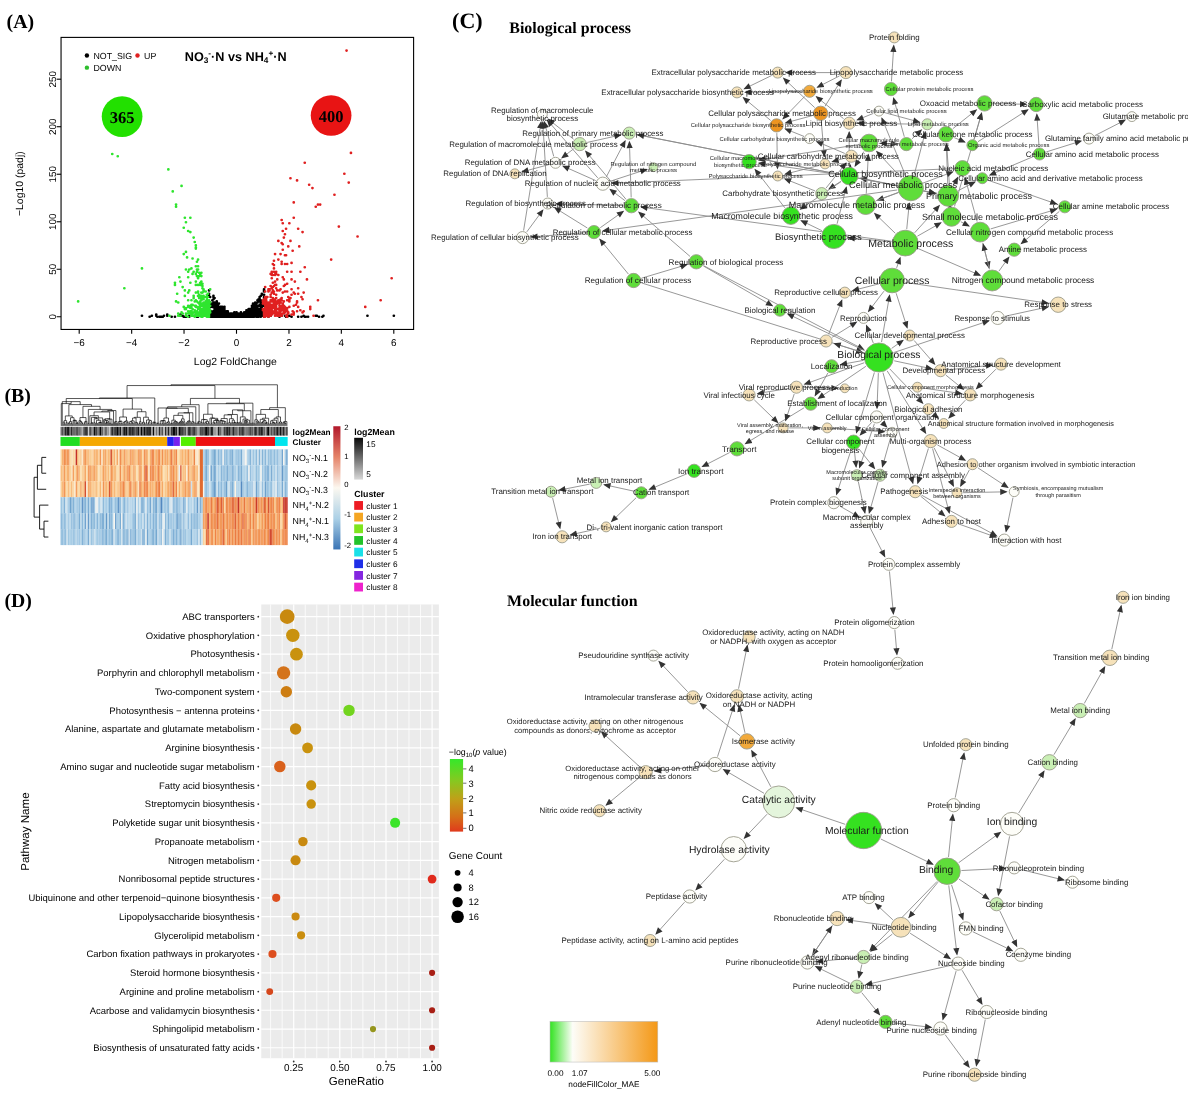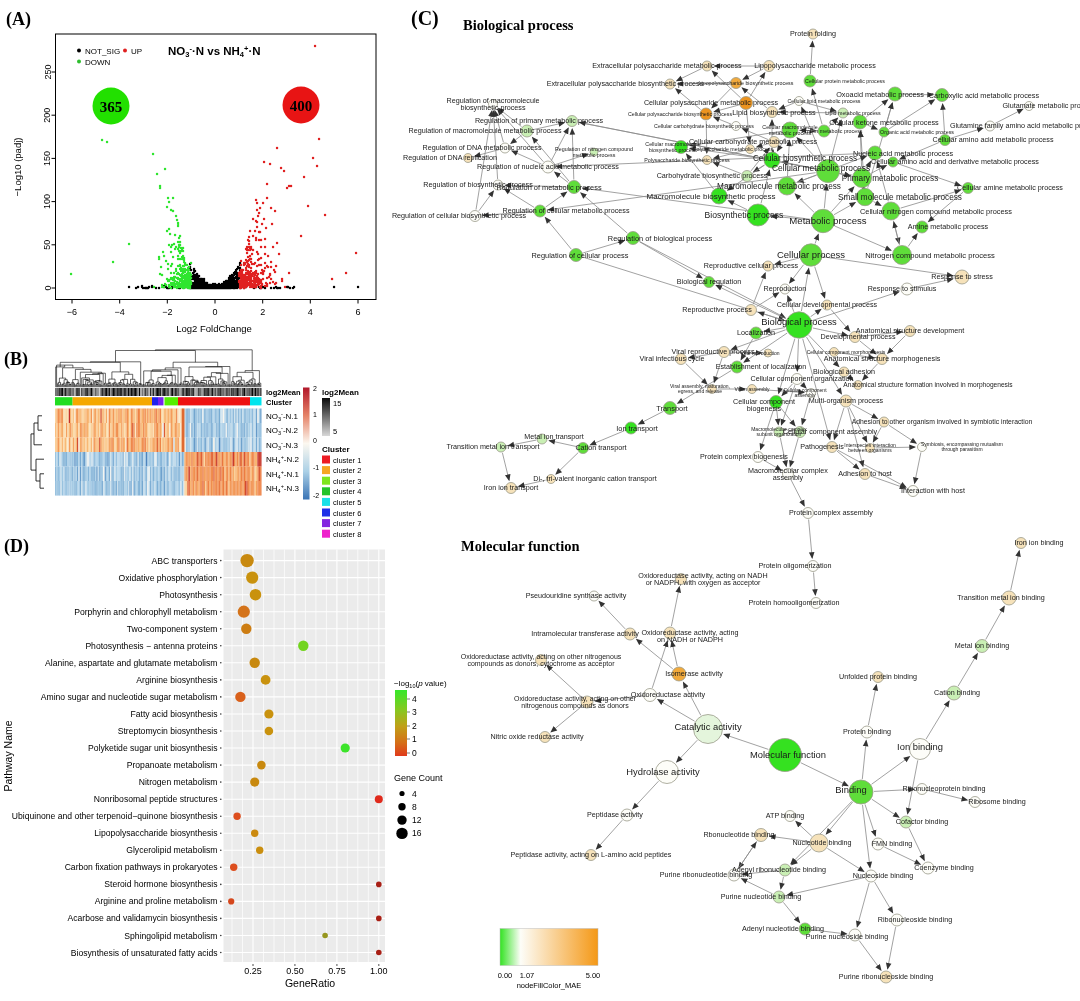--- a/index.html
+++ b/index.html
@@ -1157,21 +1157,21 @@
         <text x="333" y="494.3" font-size="7.5">cluster 4</text>
         <rect x="322" y="497.9" width="8" height="8" fill="#19e0e8"></rect>
         <text x="333" y="504.9" font-size="7.5">cluster 5</text>
         <rect x="322" y="508.5" width="8" height="8" fill="#1f2fe8"></rect>
         <text x="333" y="515.5" font-size="7.5">cluster 6</text>
         <rect x="322" y="519.1" width="8" height="8" fill="#8426e0"></rect>
         <text x="333" y="526.1" font-size="7.5">cluster 7</text>
         <rect x="322" y="529.7" width="8" height="8" fill="#ee22cc"></rect>
         <text x="333" y="536.7" font-size="7.5">cluster 8</text>
       </svg></div>
-<div class="abs" style="left:0;top:530px;width:460px;height:471px;"><svg width="460" height="471" viewBox="0 530 460 471" font-family="Liberation Sans, sans-serif" fill="#000">
+<div class="abs" style="left:14px;top:530px;width:460px;height:471px;"><svg width="460" height="471" viewBox="0 530 460 471" font-family="Liberation Sans, sans-serif" fill="#000">
         <rect x="223.5" y="549.5" width="161.5" height="412.5" fill="#ebebeb"></rect>
         <line x1="223.5" y1="560.6" x2="385" y2="560.6" stroke="#fff" stroke-width="1.1"></line>
         <line x1="223.5" y1="577.6" x2="385" y2="577.6" stroke="#fff" stroke-width="1.1"></line>
         <line x1="223.5" y1="594.7" x2="385" y2="594.7" stroke="#fff" stroke-width="1.1"></line>
         <line x1="223.5" y1="611.7" x2="385" y2="611.7" stroke="#fff" stroke-width="1.1"></line>
         <line x1="223.5" y1="628.8" x2="385" y2="628.8" stroke="#fff" stroke-width="1.1"></line>
         <line x1="223.5" y1="645.8" x2="385" y2="645.8" stroke="#fff" stroke-width="1.1"></line>
         <line x1="223.5" y1="662.8" x2="385" y2="662.8" stroke="#fff" stroke-width="1.1"></line>
         <line x1="223.5" y1="679.9" x2="385" y2="679.9" stroke="#fff" stroke-width="1.1"></line>
         <line x1="223.5" y1="696.9" x2="385" y2="696.9" stroke="#fff" stroke-width="1.1"></line>

